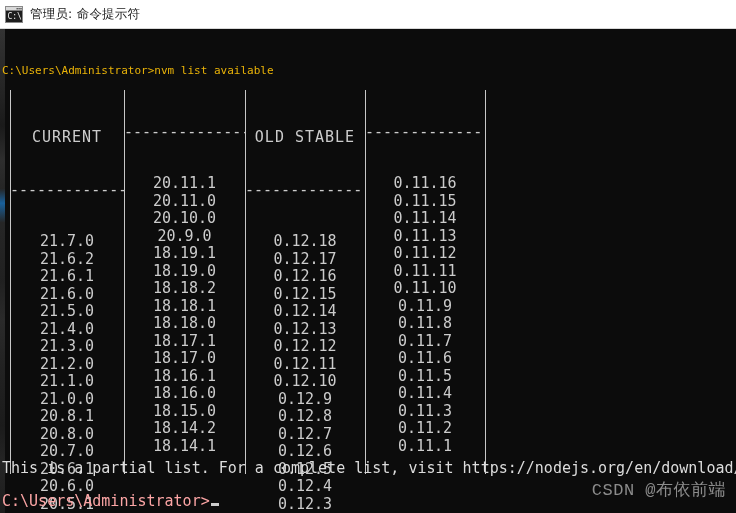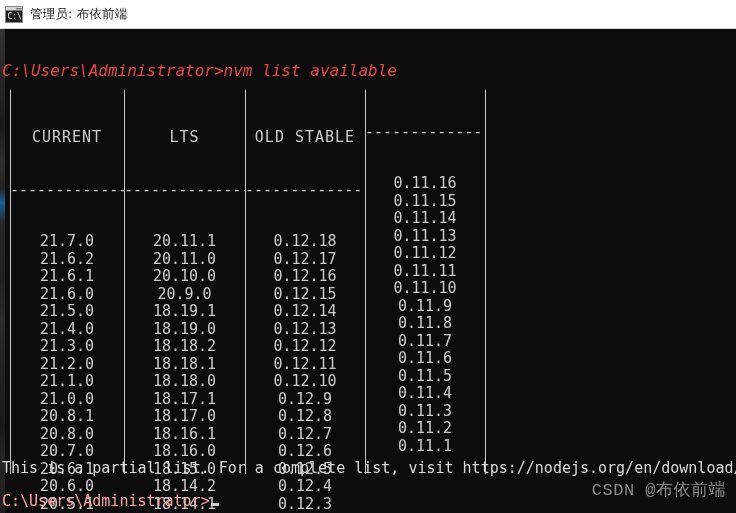--- a/index.html
+++ b/index.html
@@ -66,26 +66,25 @@
         #1b6fb5 36%, #2b2b2b 40%, #242424 52%,
         #303030 60%, #262626 70%, #1e1e1e 82%,
         #2a2a2a 90%, #202020 100%);
     opacity: 0.85;
   }
 
   .cmdline {
     position: absolute;
     left: 2px;
     top: 33px;
-    font-size: 16px;
+    font-size: 11px;
     line-height: 18px;
-    color: #ef4444;
+    color: #eab308;
     white-space: pre;
     letter-spacing: 0px;
-    font-style: italic;
   }
 
   
   .table-wrap {
     position: absolute;
     left: 10px;
     top: 61px;
     width: 496px;
     height: 384px;
   }
@@ -181,21 +180,21 @@
     <span class="title-icon">
       <svg width="18" height="17" viewBox="0 0 18 17">
         <rect x="0.5" y="0.5" width="17" height="16" fill="#1e1e1e" stroke="#8a8a8a"></rect>
         <rect x="1" y="1" width="16" height="3.5" fill="#d9d9d9"></rect>
         <rect x="11.5" y="2" width="1.4" height="1.4" fill="#555"></rect>
         <rect x="13.4" y="2" width="1.4" height="1.4" fill="#555"></rect>
         <rect x="15.3" y="2" width="1.4" height="1.4" fill="#555"></rect>
         <text x="2.4" y="13.2" font-family="DejaVu Sans Mono, monospace" font-size="8" fill="#f0f0f0">C:\</text>
       </svg>
     </span>
-    <span class="title-text">管理员: 布依前端</span>
+    <span class="title-text">管理员: 命令提示符</span>
   </div>
 
   <div class="console">
 
     <div class="bg-sliver"></div>
 
     <div class="cmdline">C:\Users\Administrator&gt;nvm list available</div>
 
     <div class="table-wrap">
       <div class="vline v0"></div>
@@ -204,21 +203,20 @@
       <div class="vline v3"></div>
       <div class="vline v4"></div>
 
       <div class="col c0">
         <div class="col-head">CURRENT</div>
         <div class="col-dash">--------------</div>
         <div class="col-cells"><div class="col-cell">21.7.0</div><div class="col-cell">21.6.2</div><div class="col-cell">21.6.1</div><div class="col-cell">21.6.0</div><div class="col-cell">21.5.0</div><div class="col-cell">21.4.0</div><div class="col-cell">21.3.0</div><div class="col-cell">21.2.0</div><div class="col-cell">21.1.0</div><div class="col-cell">21.0.0</div><div class="col-cell">20.8.1</div><div class="col-cell">20.8.0</div><div class="col-cell">20.7.0</div><div class="col-cell">20.6.1</div><div class="col-cell">20.6.0</div><div class="col-cell">20.5.1</div></div>
       </div>
 
       <div class="col c1">
-        <div class="col-head">LTS</div>
         <div class="col-dash">--------------</div>
         <div class="col-cells"><div class="col-cell">20.11.1</div><div class="col-cell">20.11.0</div><div class="col-cell">20.10.0</div><div class="col-cell">20.9.0</div><div class="col-cell">18.19.1</div><div class="col-cell">18.19.0</div><div class="col-cell">18.18.2</div><div class="col-cell">18.18.1</div><div class="col-cell">18.18.0</div><div class="col-cell">18.17.1</div><div class="col-cell">18.17.0</div><div class="col-cell">18.16.1</div><div class="col-cell">18.16.0</div><div class="col-cell">18.15.0</div><div class="col-cell">18.14.2</div><div class="col-cell">18.14.1</div></div>
       </div>
 
       <div class="col c2">
         <div class="col-head">OLD STABLE</div>
         <div class="col-dash">--------------</div>
         <div class="col-cells"><div class="col-cell">0.12.18</div><div class="col-cell">0.12.17</div><div class="col-cell">0.12.16</div><div class="col-cell">0.12.15</div><div class="col-cell">0.12.14</div><div class="col-cell">0.12.13</div><div class="col-cell">0.12.12</div><div class="col-cell">0.12.11</div><div class="col-cell">0.12.10</div><div class="col-cell">0.12.9</div><div class="col-cell">0.12.8</div><div class="col-cell">0.12.7</div><div class="col-cell">0.12.6</div><div class="col-cell">0.12.5</div><div class="col-cell">0.12.4</div><div class="col-cell">0.12.3</div></div>
       </div>
 

